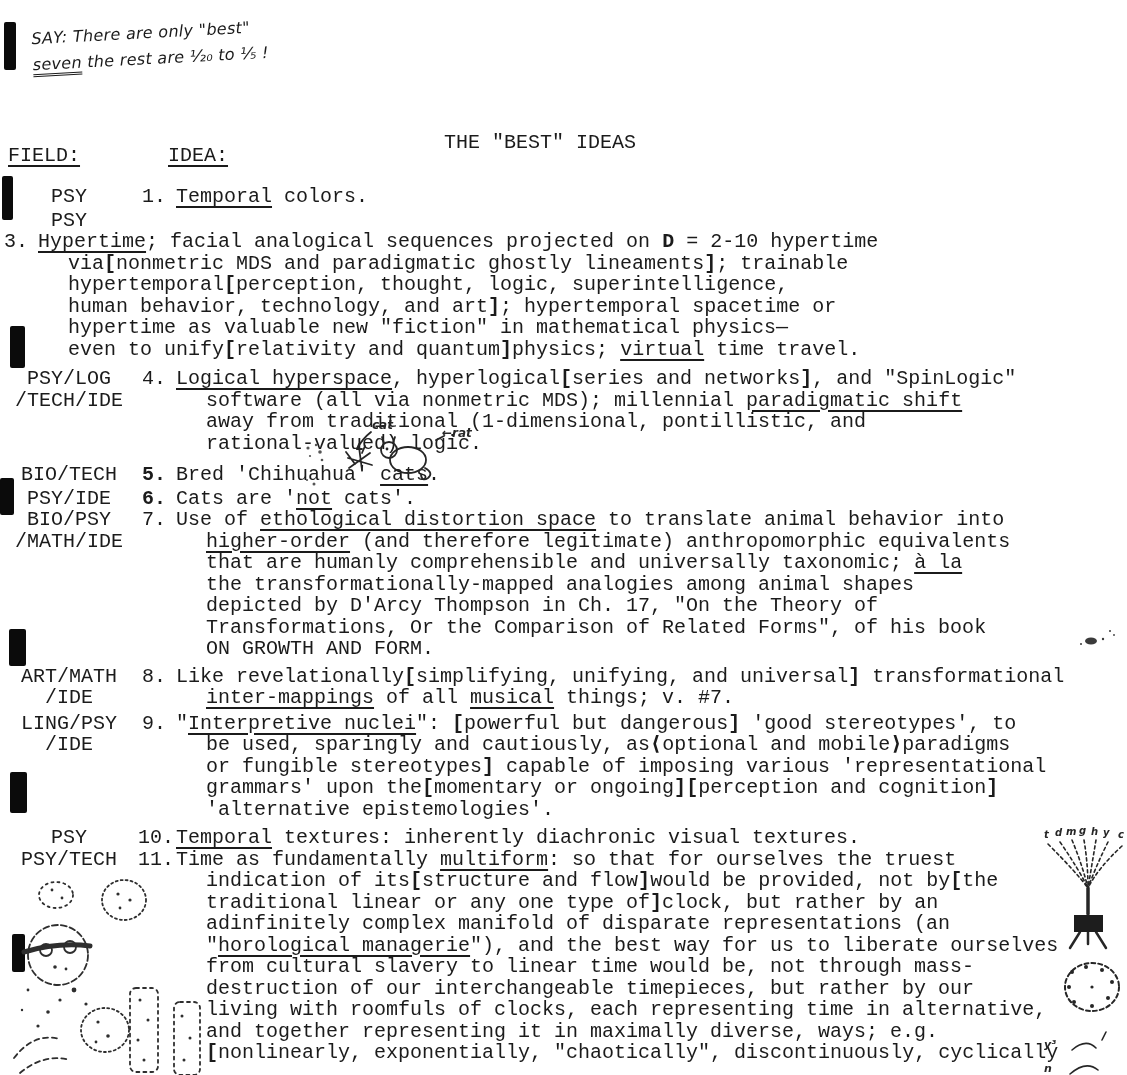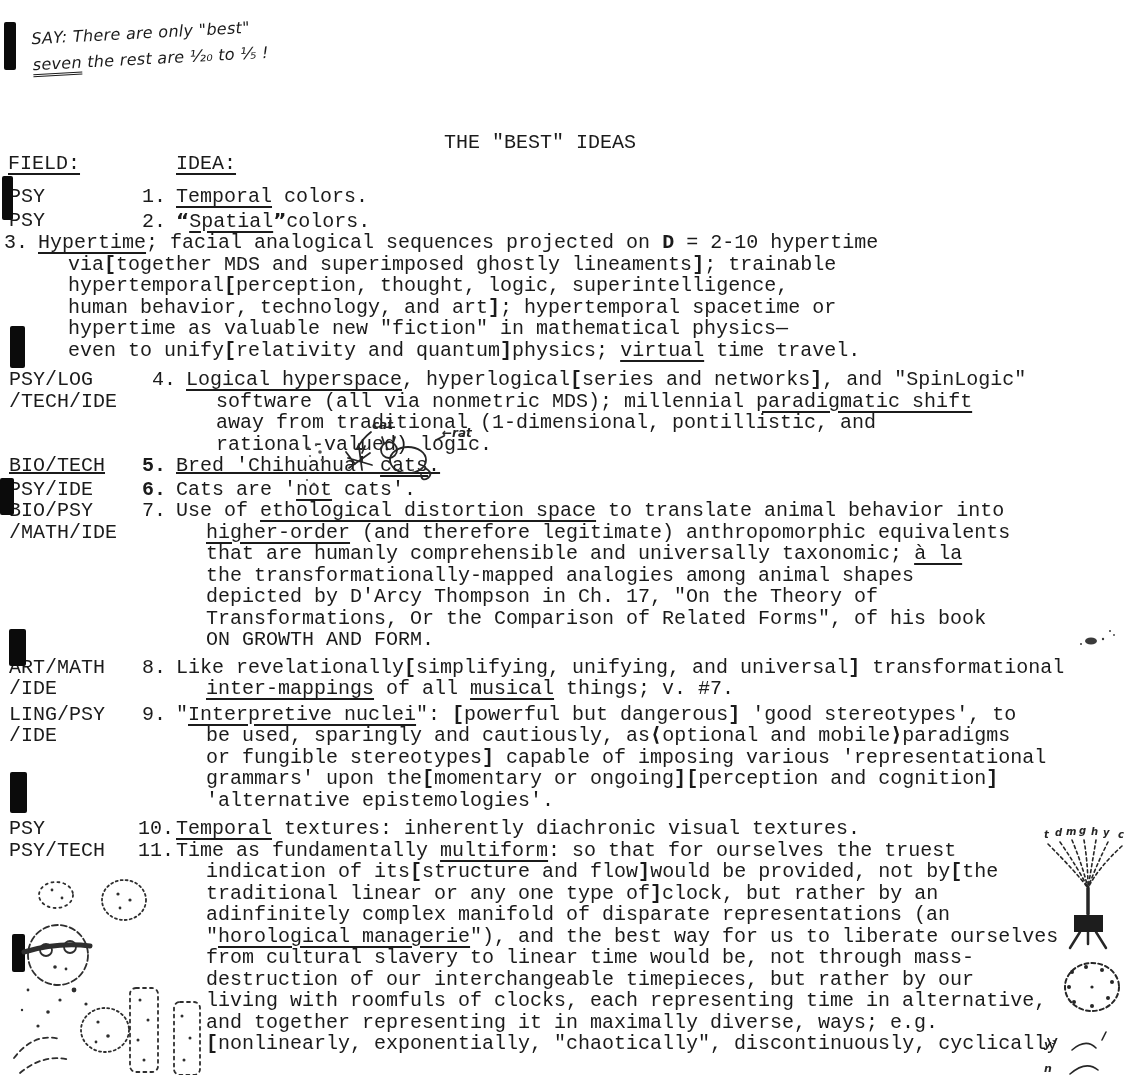--- a/index.html
+++ b/index.html
@@ -1,30 +1,30 @@
 <!DOCTYPE html>
 <html><head>
 <meta charset="utf-8">
 <style>
   html,body{margin:0;padding:0;background:#e8e8e8;}
   .page{position:relative;width:1127px;height:1075px;background:#ffffff;overflow:hidden;
         font-family:"Liberation Mono","DejaVu Sans Mono",monospace;color:#1b1b1b;}
   .typed{font-size:20px;line-height:21.5px;}
   .title{position:absolute;top:88px;left:40px;width:1000px;text-align:center;
          font-size:20px;line-height:22px;white-space:pre;}
-  .colhdr{position:absolute;top:152px;left:0;display:flex;font-size:20px;gap:8px;}
+  .colhdr{position:absolute;top:144px;left:0;display:flex;font-size:20px;}
   .colhdr .fcol{width:168px;padding-left:8px;box-sizing:border-box;}
   .u{text-decoration:underline;text-underline-offset:3.5px;text-decoration-thickness:1.6px;}
   .b{font-weight:bold;}
   .bk{font-weight:bold;}
   .hq{font-weight:bold;font-family:"DejaVu Sans",sans-serif;}
   .hu{border-bottom:3.5px double #1b1b1b;}
   #ideas{position:absolute;top:186px;left:0;width:1127px;}
   .row{display:flex;}
-  .field{width:138px;padding-left:9px;box-sizing:border-box;flex-shrink:0;white-space:pre;}
+  .field{width:138px;box-sizing:border-box;flex-shrink:0;white-space:pre;text-align:center;}
   .ibody{flex:1;}
   .num{display:inline-block;width:28px;text-align:right;margin-right:10px;white-space:pre;}
   .ln{white-space:pre;}
   .ln.cont{margin-left:68px;}
   .bar{position:absolute;background:#0b0b0b;border-radius:2px;}
   .handnote{position:absolute;top:20px;left:32px;transform:rotate(-3deg);
             font-family:"DejaVu Sans",sans-serif;font-style:italic;font-size:16px;
             line-height:26px;letter-spacing:.3px;white-space:pre;}
   .doodle{position:absolute;}
   .doodle text{font-family:"DejaVu Sans",sans-serif;font-style:italic;font-weight:bold;}
@@ -47,44 +47,41 @@
 
   <div id="ideas" class="typed">
       <div class="row">
         <div class="field"><div>PSY</div></div>
         <div class="ibody">
           <div class="ln"><span class="num">1.</span><span class="u">Temporal</span><span> colors.</span></div>
         </div>
       </div>
       <div class="row" style="margin-top: 2px;">
         <div class="field"><div>PSY</div></div>
-        <div class="ibody">
-          <div class="ln"><span class="num">2.</span><span class="hq">“</span><span class="u">Spatial</span><span class="hq">”</span><span>colors.</span></div>
-        </div>
       </div>
       <div class="row">
         <div class="ibody">
           <div class="ln"><span class="num">3.</span><span class="u">Hypertime</span><span>; facial analogical sequences projected on </span><span class="b">D</span><span> = 2-10 hypertime</span></div>
-          <div class="ln cont"><span>via</span><span class="bk">[</span><span>together MDS and superimposed ghostly lineaments</span><span class="bk">]</span><span>; trainable</span></div>
+          <div class="ln cont"><span>via</span><span class="bk">[</span><span>nonmetric MDS and paradigmatic ghostly lineaments</span><span class="bk">]</span><span>; trainable</span></div>
           <div class="ln cont"><span>hypertemporal</span><span class="bk">[</span><span>perception, thought, logic, superintelligence,</span></div>
           <div class="ln cont"><span>human behavior, technology, and art</span><span class="bk">]</span><span>; hypertemporal spacetime or</span></div>
           <div class="ln cont"><span>hypertime as valuable new "fiction" in mathematical physics—</span></div>
           <div class="ln cont"><span>even to unify</span><span class="bk">[</span><span>relativity and quantum</span><span class="bk">]</span><span>physics; </span><span class="u">virtual</span><span> time travel.</span></div>
         </div>
       </div>
-      <div class="row" style="margin-top: 8px; gap: 10px;">
+      <div class="row" style="margin-top: 8px;">
         <div class="field"><div>PSY/LOG</div><div>/TECH/IDE</div></div>
         <div class="ibody">
           <div class="ln"><span class="num">4.</span><span class="u">Logical hyperspace</span><span>, hyperlogical</span><span class="bk">[</span><span>series and networks</span><span class="bk">]</span><span>, and "SpinLogic"</span></div>
           <div class="ln cont"><span>software (all via nonmetric MDS); millennial </span><span class="u">paradigmatic shift</span></div>
           <div class="ln cont"><span>away from traditional (1-dimensional, pontillistic, and</span></div>
           <div class="ln cont"><span>rational-valued) logic.</span></div>
         </div>
       </div>
-      <div class="row" style=" text-decoration: underline;">
+      <div class="row" style="margin-top: 10px;">
         <div class="field"><div>BIO/TECH</div></div>
         <div class="ibody">
           <div class="ln"><span class="num b">5.</span><span>Bred 'Chihuahua' </span><span class="u">cats</span><span>.</span></div>
         </div>
       </div>
       <div class="row" style="margin-top: 2px;">
         <div class="field"><div>PSY/IDE</div></div>
         <div class="ibody">
           <div class="ln"><span class="num b">6.</span><span>Cats are '</span><span class="u">not</span><span> cats'.</span></div>
         </div>

